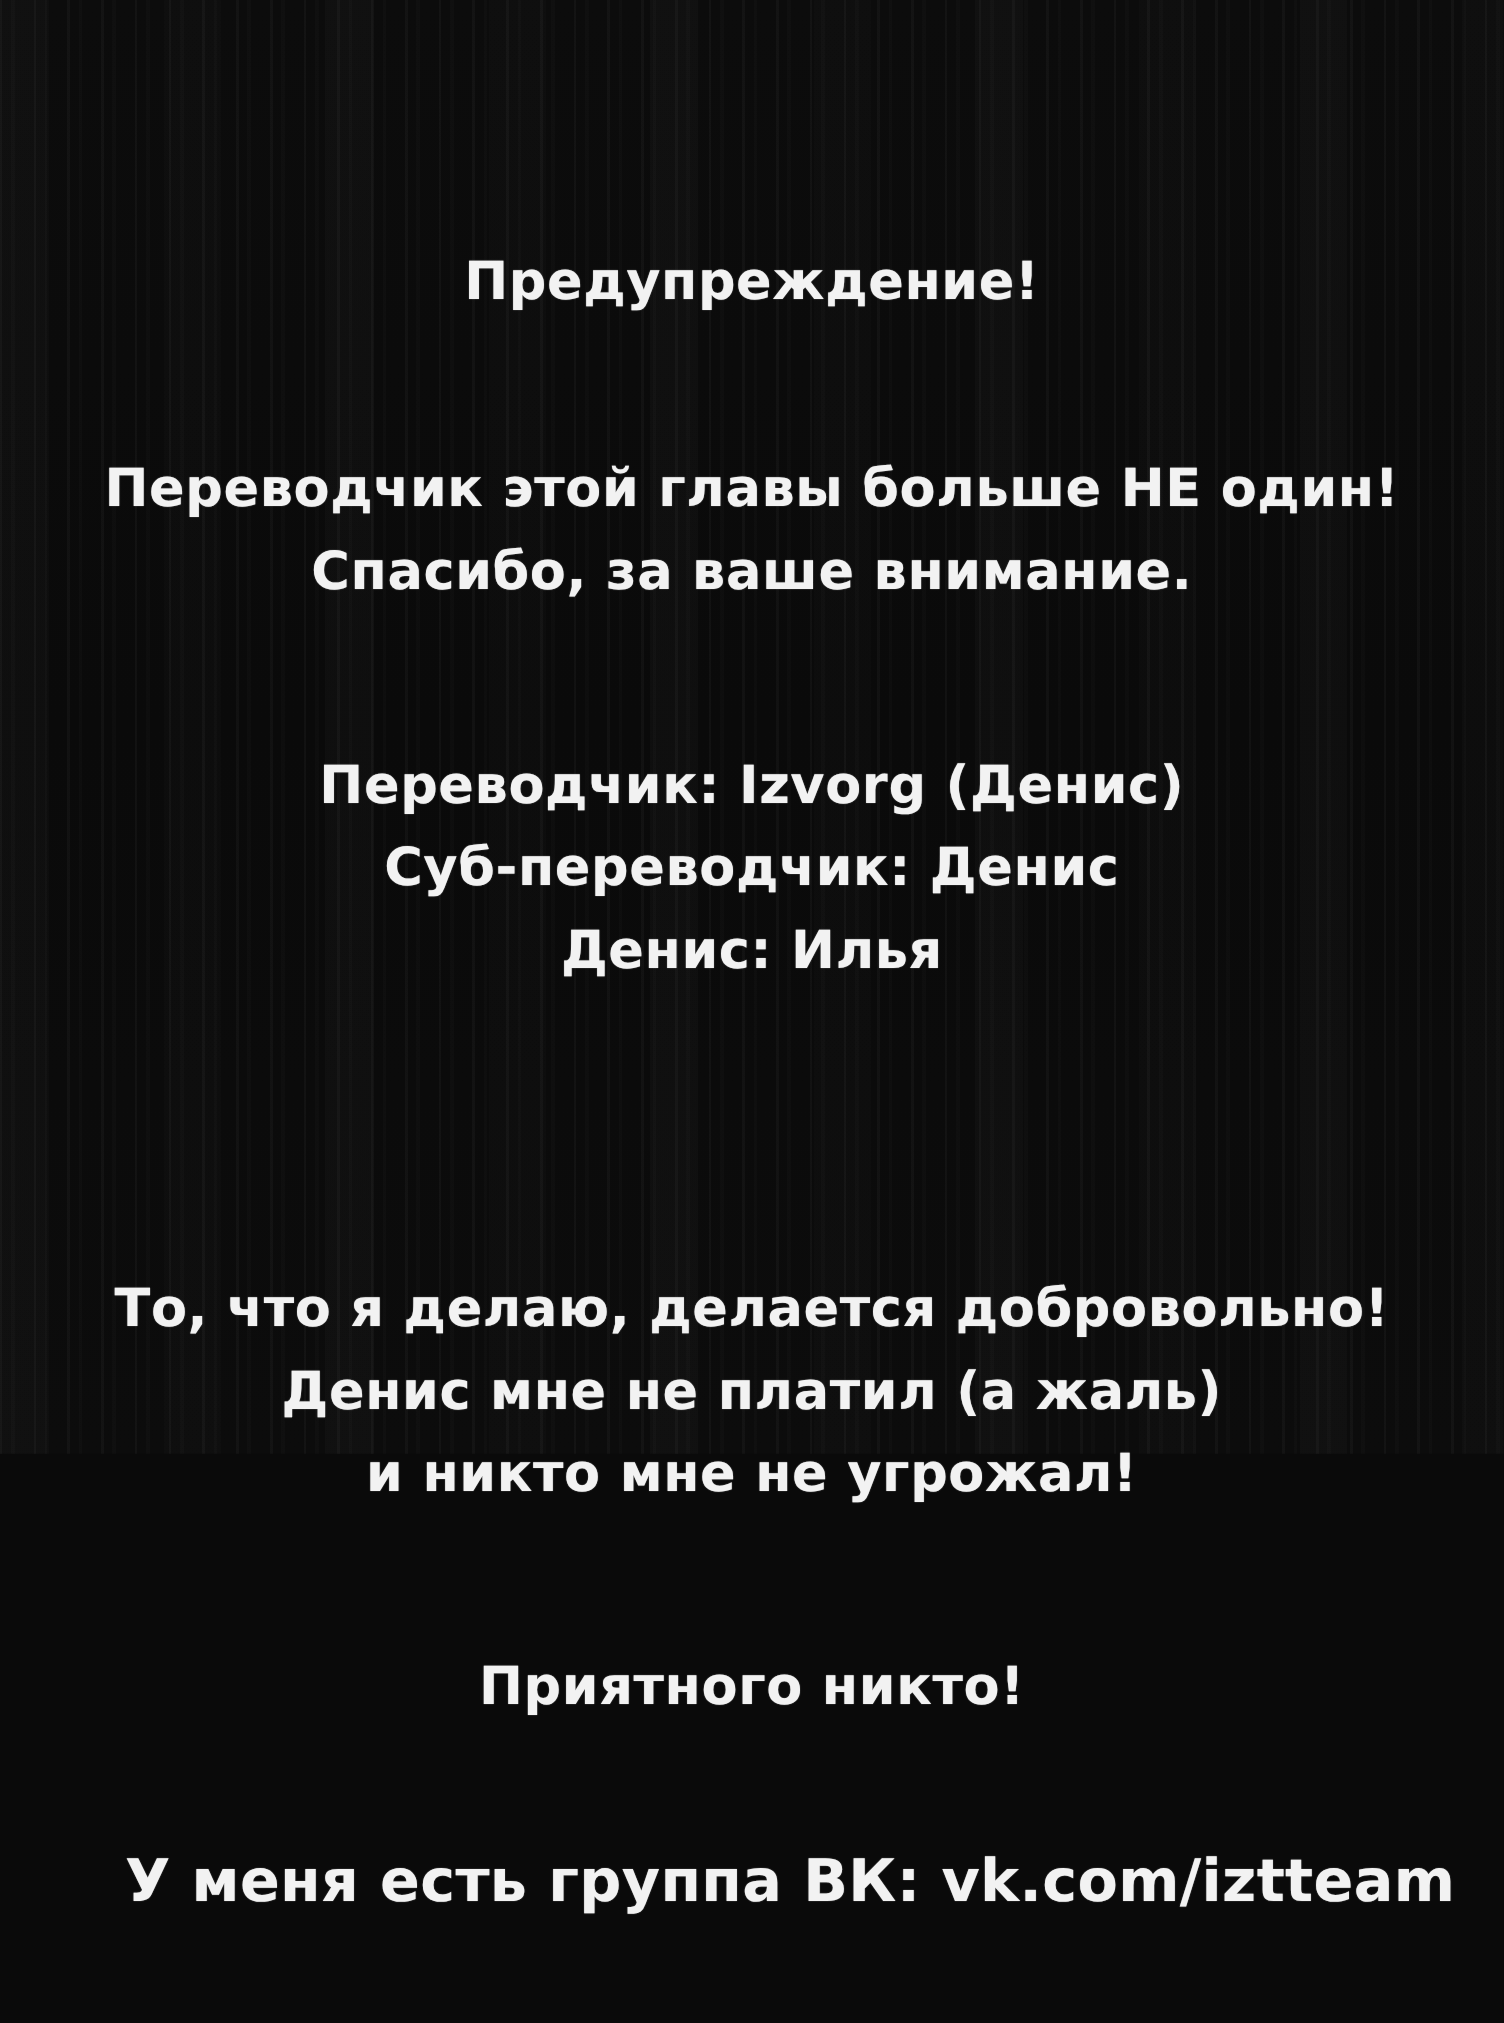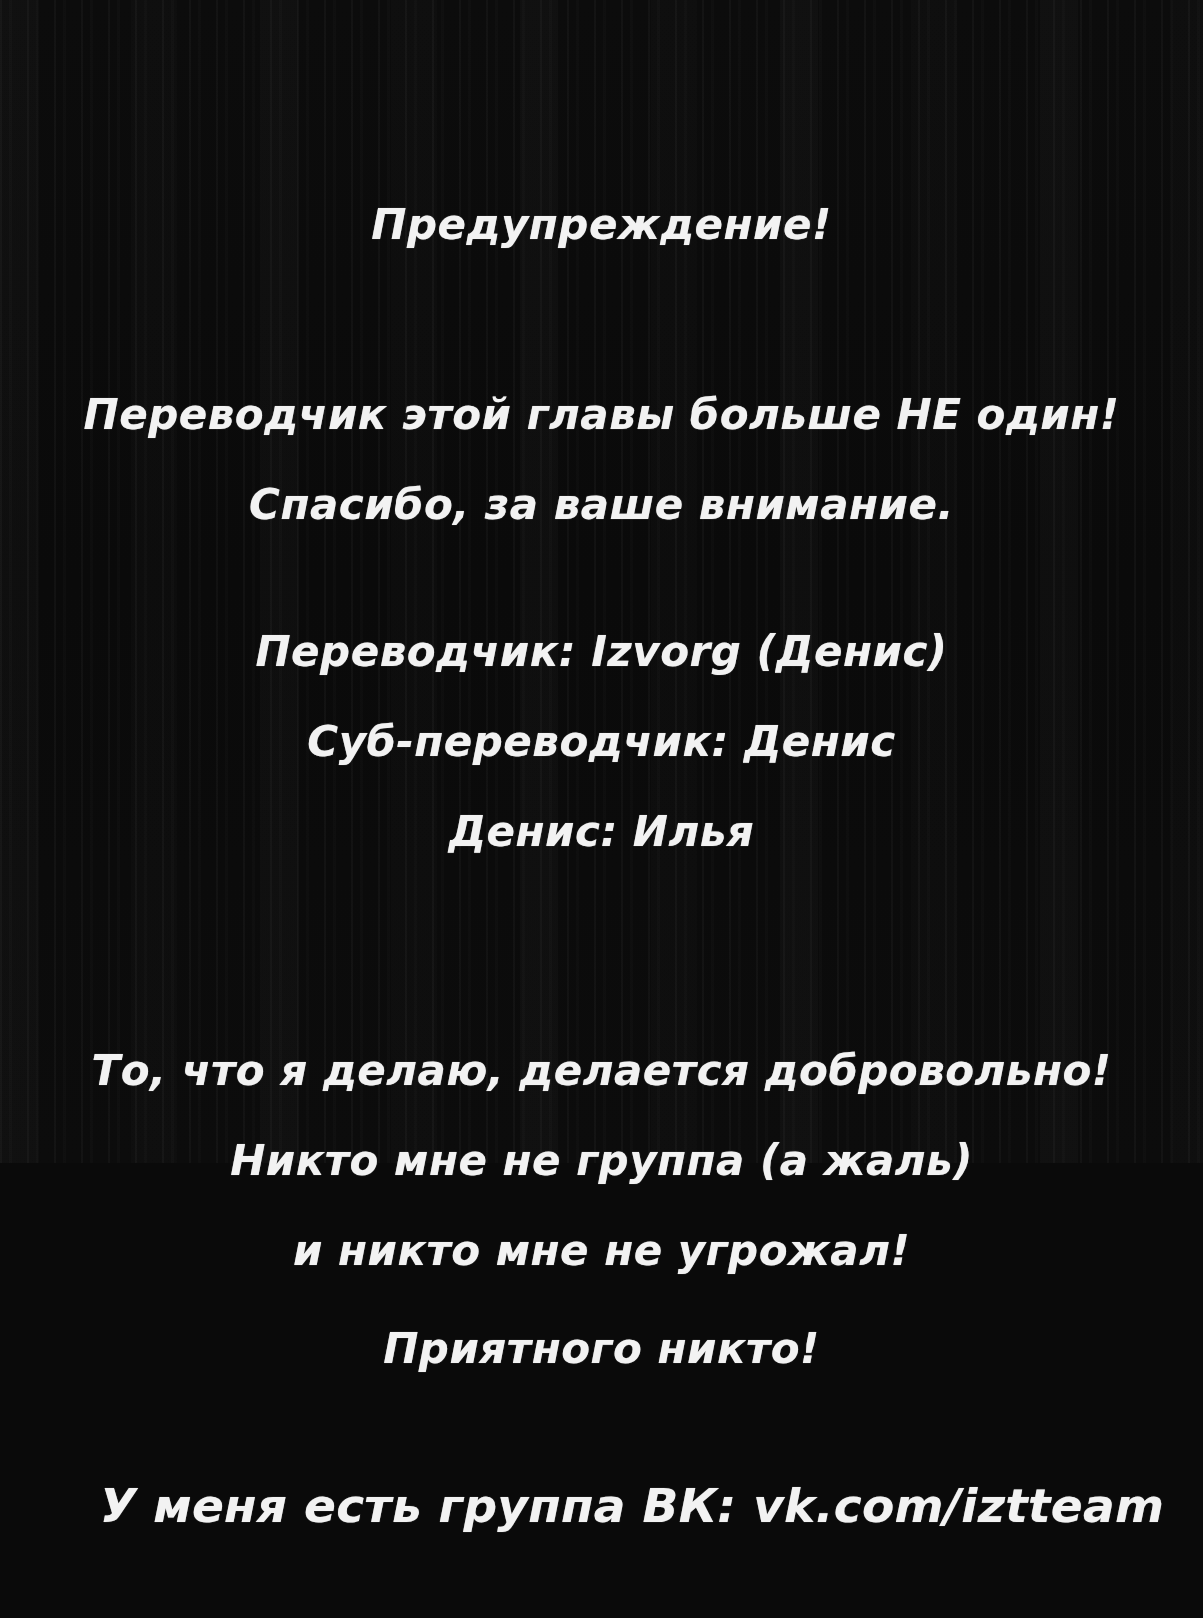--- a/index.html
+++ b/index.html
@@ -27,40 +27,39 @@
         rgba(0,0,0,0) 2px, rgba(0,0,0,0) 9px,
         rgba(255,255,255,0.015) 9px, rgba(255,255,255,0.015) 12px,
         rgba(0,0,0,0) 12px, rgba(0,0,0,0) 27px),
       repeating-linear-gradient(90deg,
         rgba(255,255,255,0.018) 0px, rgba(255,255,255,0.018) 38px,
         rgba(0,0,0,0) 38px, rgba(0,0,0,0) 131px,
         rgba(255,255,255,0.010) 131px, rgba(255,255,255,0.010) 177px,
         rgba(0,0,0,0) 177px, rgba(0,0,0,0) 260px),
       linear-gradient(180deg, #0c0c0c 0%, #0a0a0a 50%, #0c0c0c 100%);
     color: #f2f2f2;
-    font-style: italic;
   }
 
   .txt {
     position: absolute;
     left: 0;
     width: 100%;
     text-align: center;
     font-weight: 700;
     font-size: 42px;
     line-height: 66px;
     letter-spacing: 0.5px;
     color: #f2f2f2;
     
     text-shadow: 0 0 1px rgba(255,255,255,0.55);
     white-space: pre;
   }
 
   .block { position: absolute; left: 0; width: 100%; text-align: center; }
-  .block .txt { position: static; margin-top: 24px; }
+  .block .txt { position: static; }
 
   #warning-title   { top: 192px; }
   #notice-block    { top: 358px; }
   #credits-block   { top: 595px; }
   #disclaimer-block{ top: 1014px; }
   #closing-note    { top: 1316px; }
 
   #vk-footer {
     top: 1480px;
     left: 100px;
@@ -84,21 +83,21 @@
   </div>
 
   <div class="block" id="credits-block">
     <div class="txt">Переводчик: Izvorg (Денис)</div>
     <div class="txt">Суб-переводчик: Денис</div>
     <div class="txt">Денис: Илья</div>
   </div>
 
   <div class="block" id="disclaimer-block">
     <div class="txt">То, что я делаю, делается добровольно!</div>
-    <div class="txt">Никто мне не группа (а жаль)</div>
+    <div class="txt">Денис мне не платил (а жаль)</div>
     <div class="txt">и никто мне не угрожал!</div>
   </div>
 
   <div class="txt" id="closing-note">Приятного никто!</div>
 
   <div class="txt" id="vk-footer">У меня есть группа ВК: vk.com/iztteam</div>
 
 </div>
 
 </body></html>

